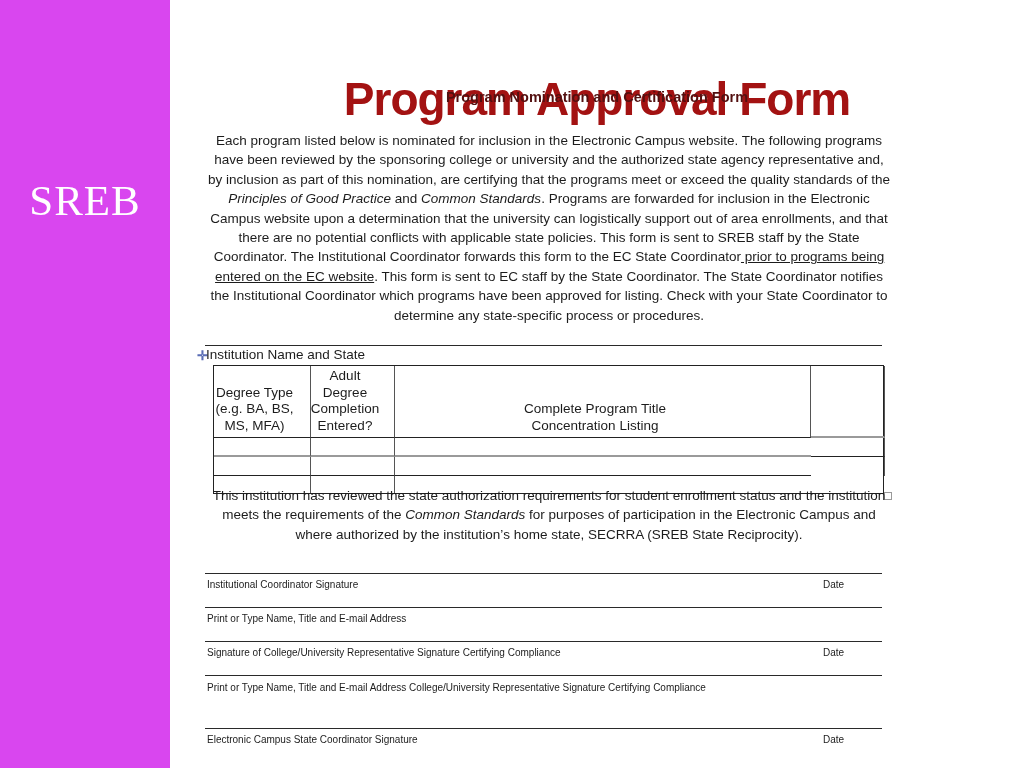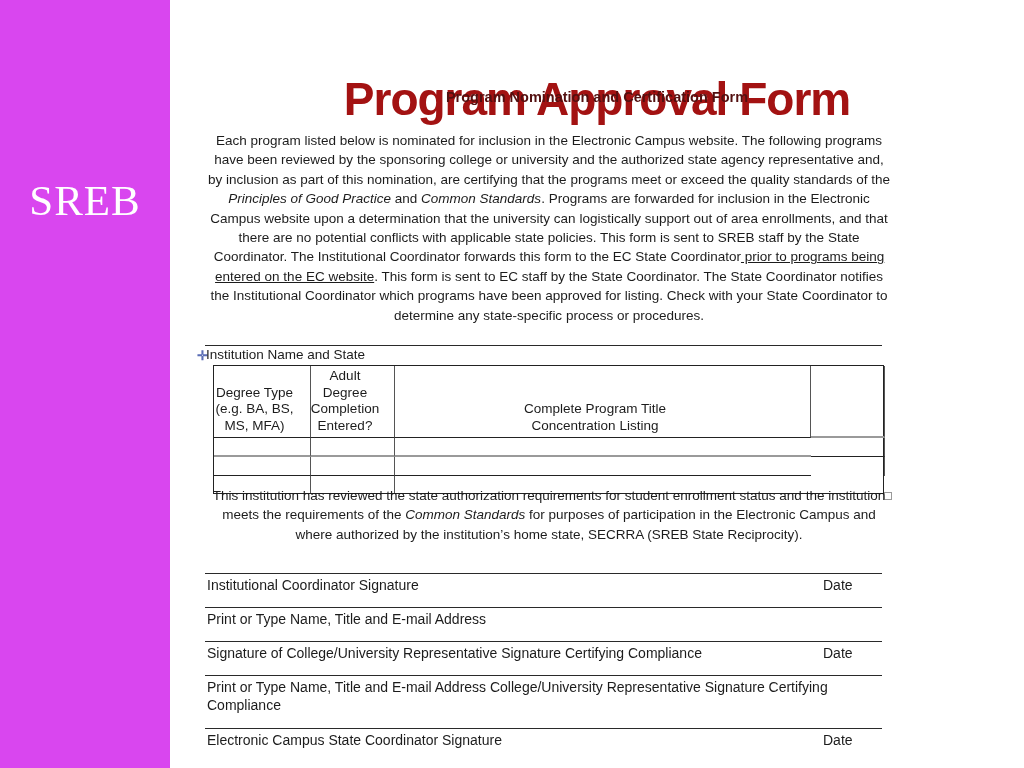--- a/index.html
+++ b/index.html
@@ -27,21 +27,21 @@
     font-size:14.5px;font-weight:bold;color:#531010;
   }
   
   .para{position:absolute;left:207px;width:684px;font-size:13.5px;line-height:19.4px;margin:0;text-align:center;}
   .intro{top:131px;}
   .cert{top:486px;}
   .para i{font-style:italic;}
   .para .u{text-decoration:underline;}
   
   .rule{position:absolute;left:205px;width:677px;height:0;border-top:1px solid #2a2a2a;}
-  .sig-row{position:absolute;left:207px;width:684px;font-size:14px;line-height:16.5px;}
+  .sig-row{position:absolute;left:207px;width:684px;font-size:10px;line-height:16.5px;}
   .sig-row .date{position:absolute;left:616px;top:0;}
   
   .anchor-ic{position:absolute;left:197px;top:348px;font-size:13px;font-weight:bold;color:#5a6db5;}
   .inst-label{position:absolute;left:206px;top:347px;font-size:13.5px;}
   
   .ptable{
     position:absolute;left:213px;top:365px;width:671px;
     display:grid;grid-template-columns:97px 84px 416px 74px;grid-template-rows:72px 19px 19px 17px;
     border:1px solid #222;box-sizing:border-box;
   }

